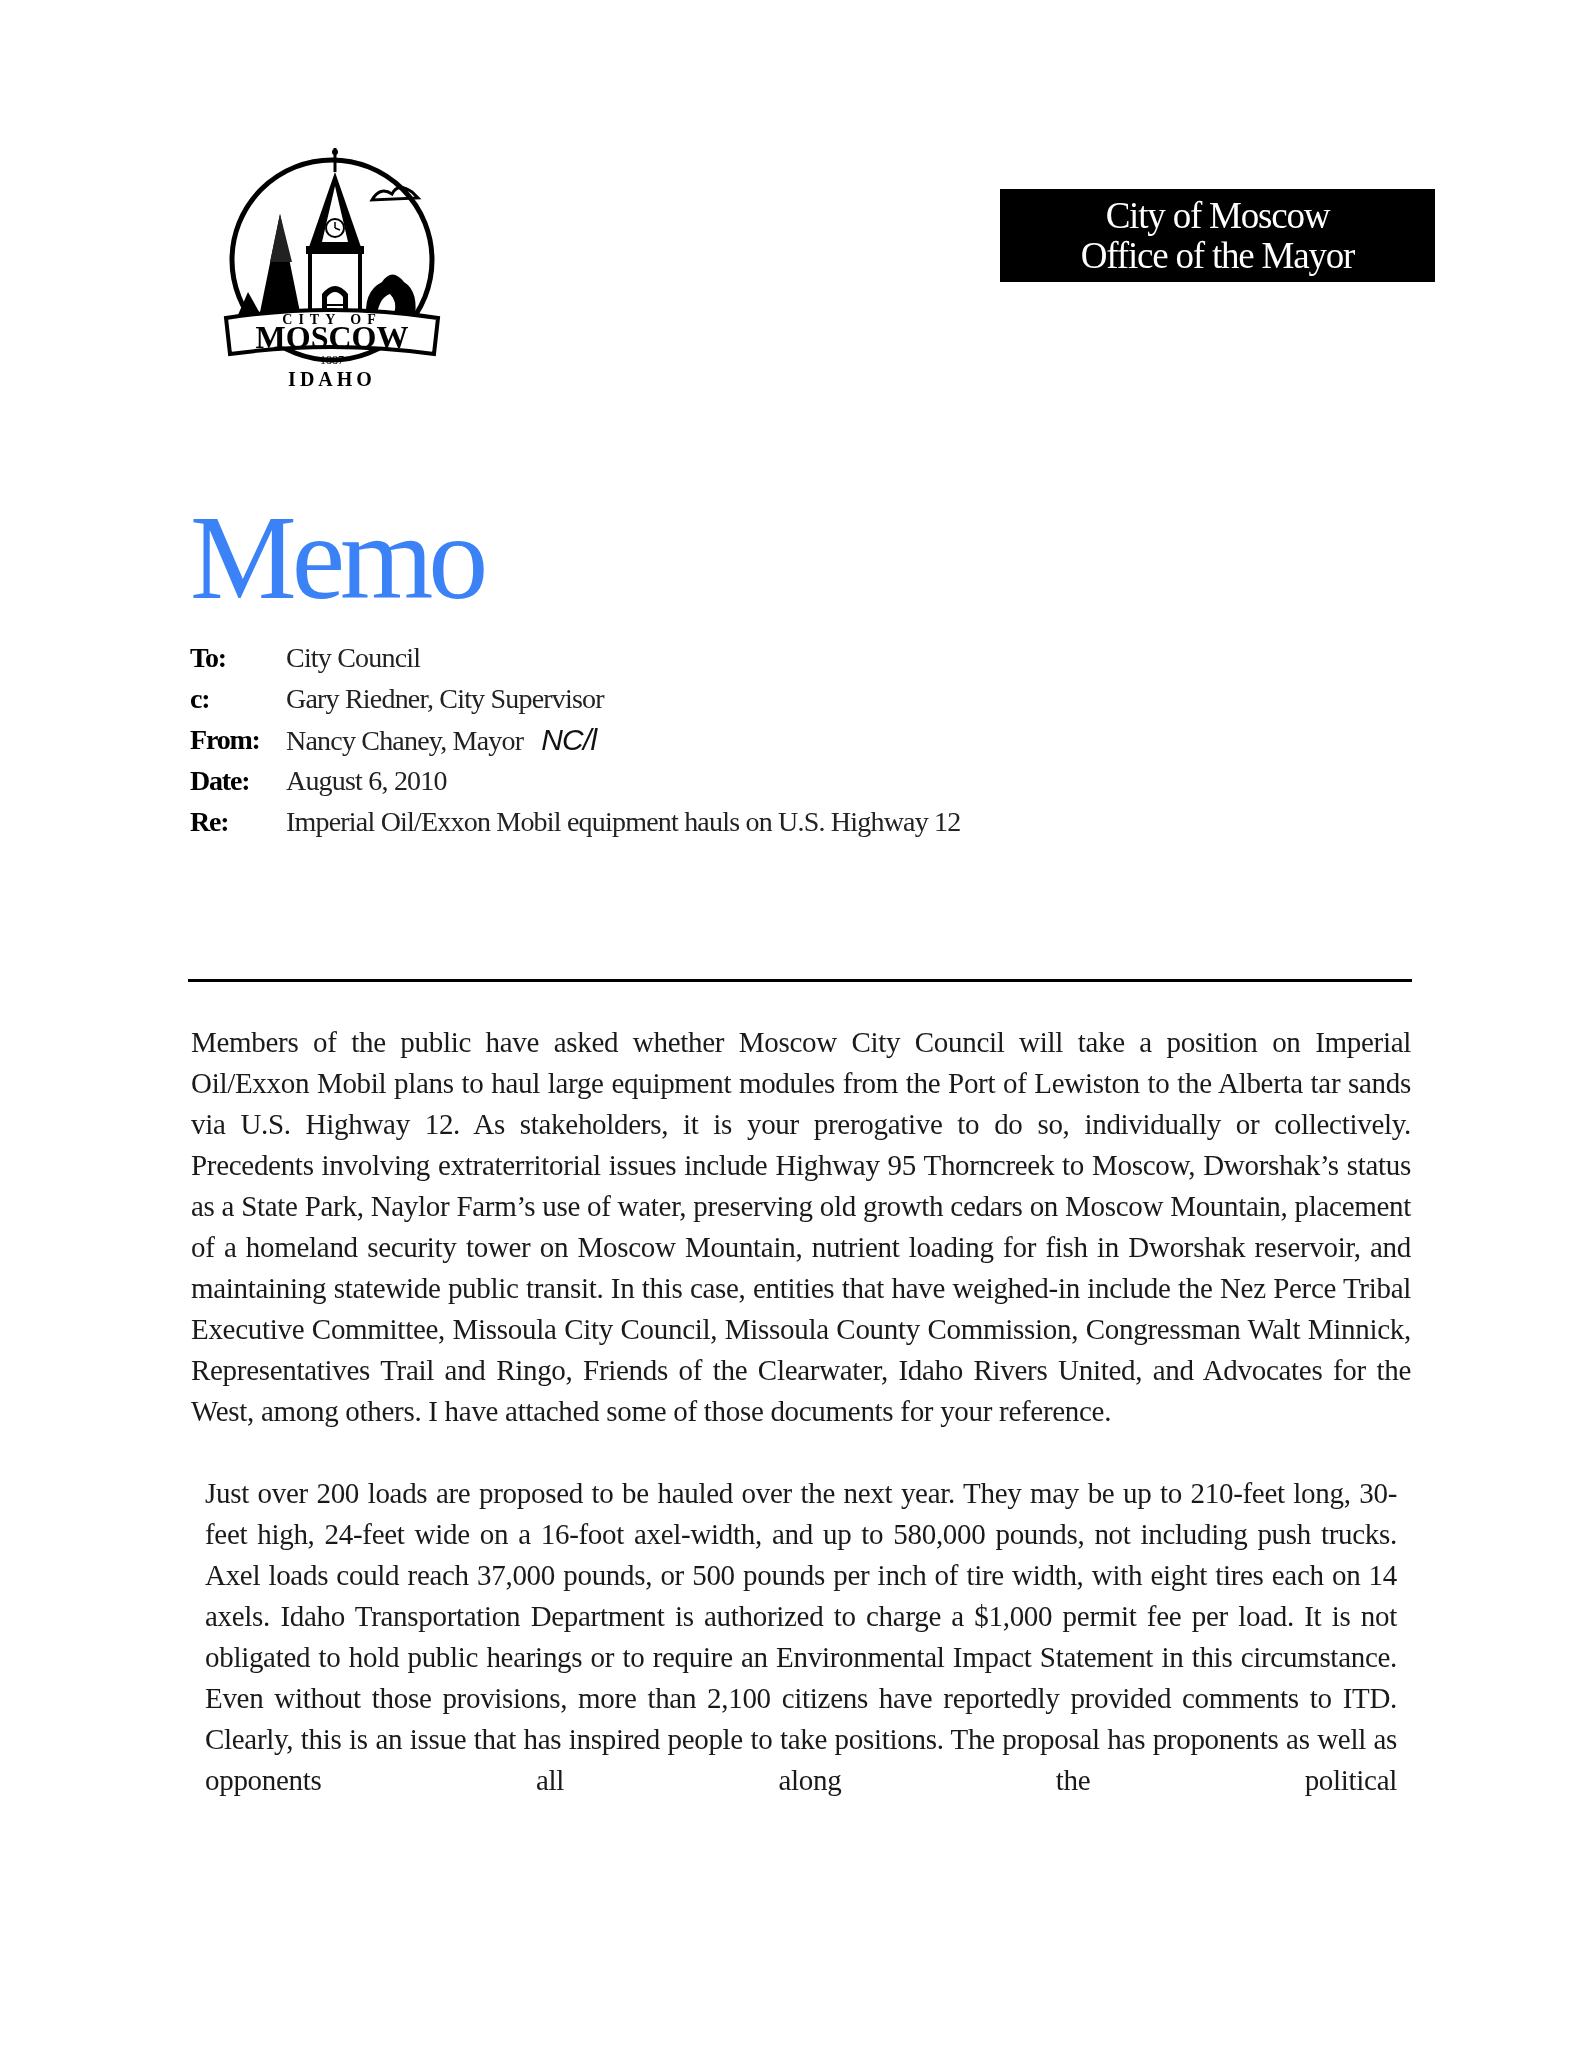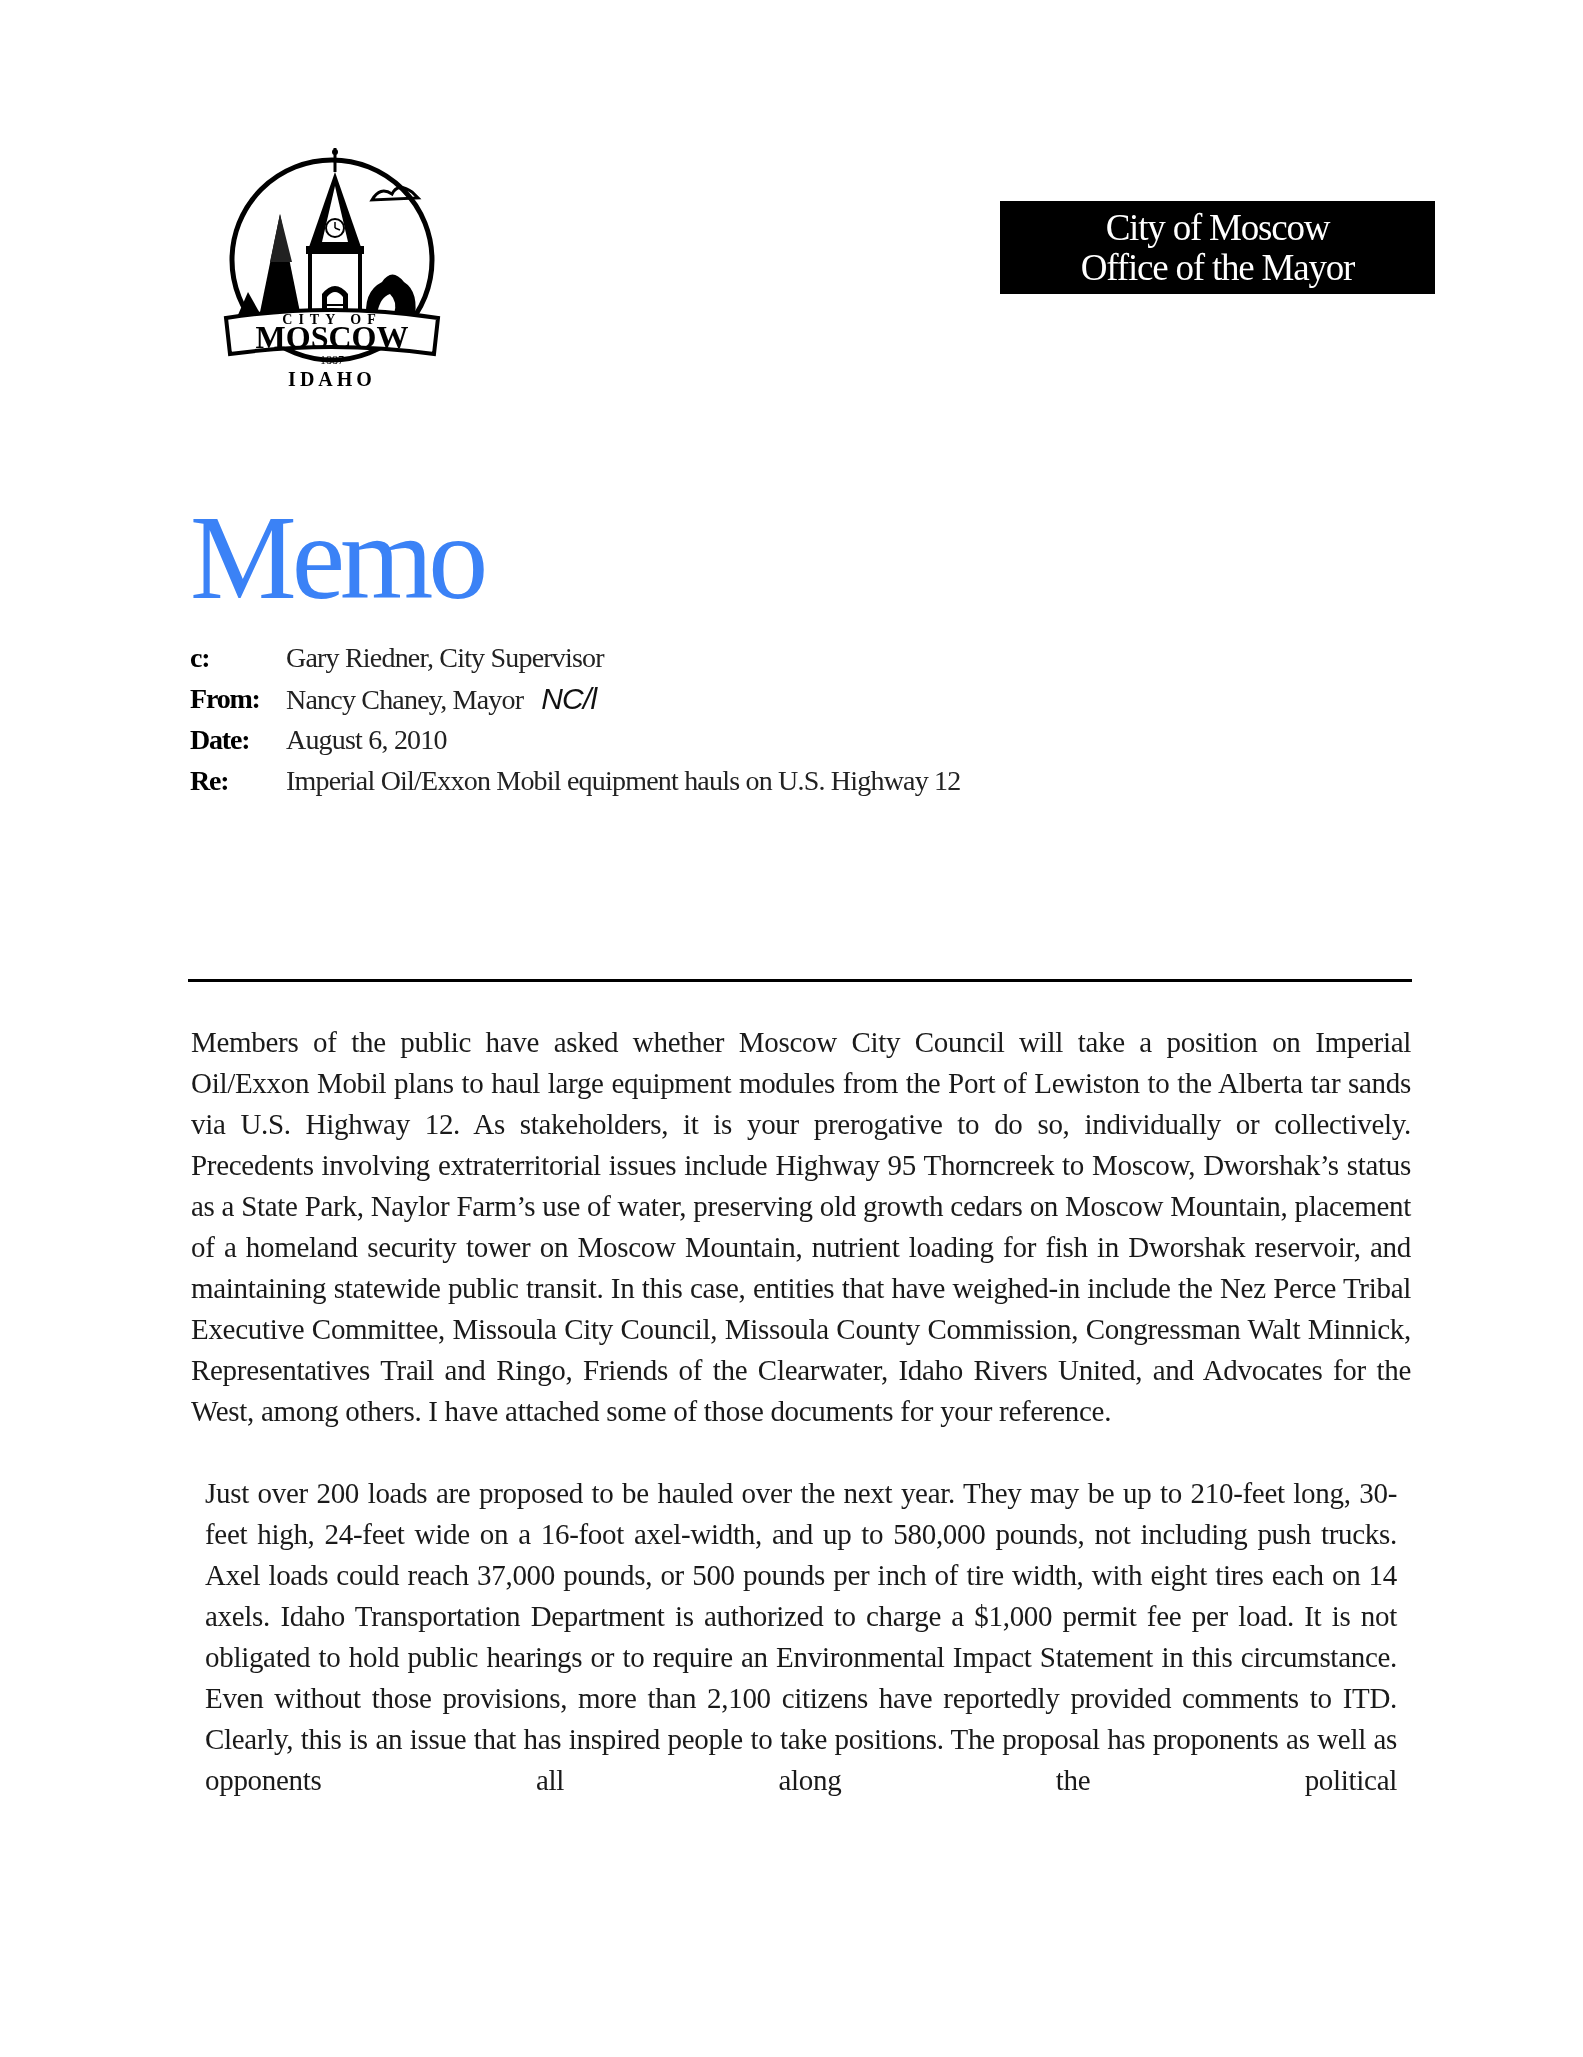--- a/index.html
+++ b/index.html
@@ -9,21 +9,20 @@
     }
     .logo {
       position: absolute; left: 222px; top: 142px; width: 220px; height: 250px;
     }
     .logo svg { width: 100%; height: 100%; }
     .header-box {
       position: absolute; left: 1000px; top: 189px; width: 435px; height: 93px;
       background: #000000; color: #ffffff;
       display: flex; flex-direction: column; align-items: center; justify-content: center;
       line-height: 40px;
-      margin-top: 12px;
     }
     .header-box span { font-size: 37px; letter-spacing: -1.2px; }
     .memo-title {
       position: absolute; left: 190px; top: 498px;
       font-size: 120px; letter-spacing: -5px; line-height: 120px; font-weight: normal;
       margin: 0; color: #3b82f6;
     }
     .fields { position: absolute; left: 190px; top: 640px; width: 1220px; }
     .field { position: relative; height: 41px; font-size: 28px; line-height: 36px; }
     .field .label { position: absolute; left: 0; top: 0; font-weight: bold; letter-spacing: -1.2px; color:#000; }
@@ -81,20 +80,24 @@
 
 <div class="header-box">
   <span>City of Moscow</span>
   <span>Office of the Mayor</span>
 </div>
 
 <h1 class="memo-title">Memo</h1>
 
 <div class="fields">
   <div class="field">
+    <span class="label">To:</span>
+    <span class="value">City Council</span>
+  </div>
+  <div class="field">
     <span class="label">c:</span>
     <span class="value">Gary Riedner, City Supervisor</span>
   </div>
   <div class="field">
     <span class="label">From:</span>
     <span class="value"><span>Nancy Chaney, Mayor</span><span class="initials">NC/l</span></span>
   </div>
   <div class="field">
     <span class="label">Date:</span>
     <span class="value">August 6, 2010</span>

